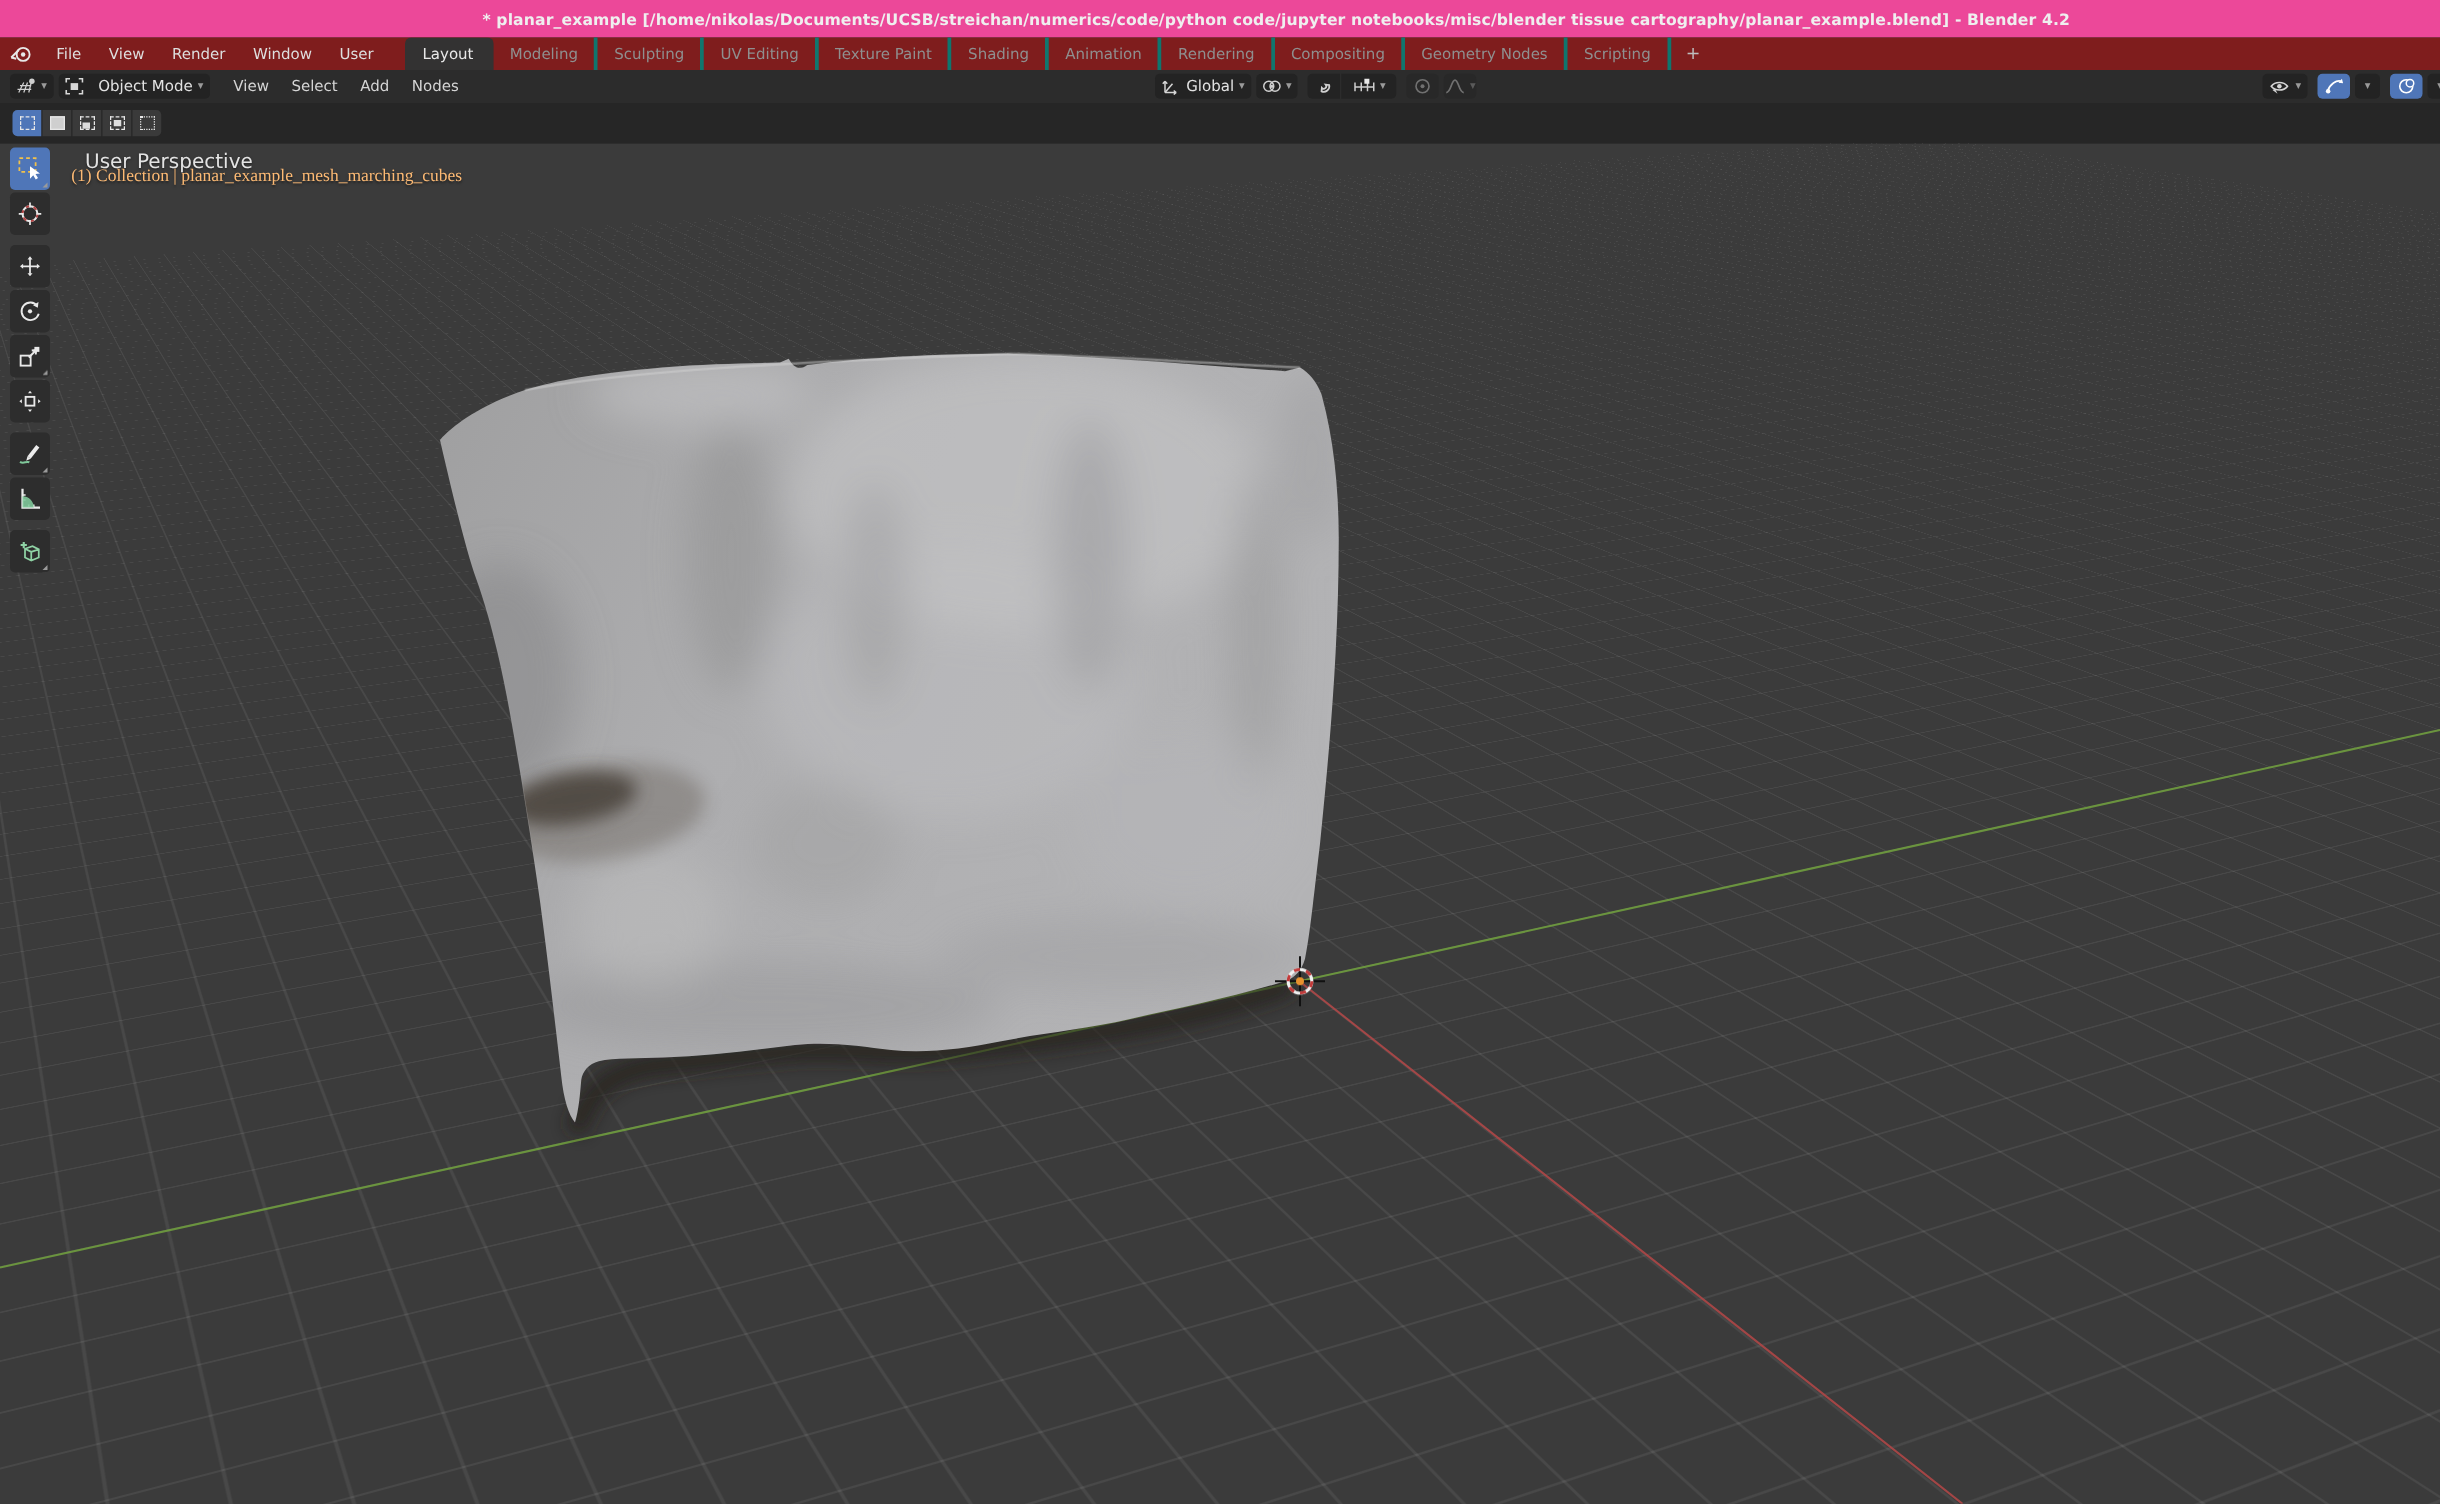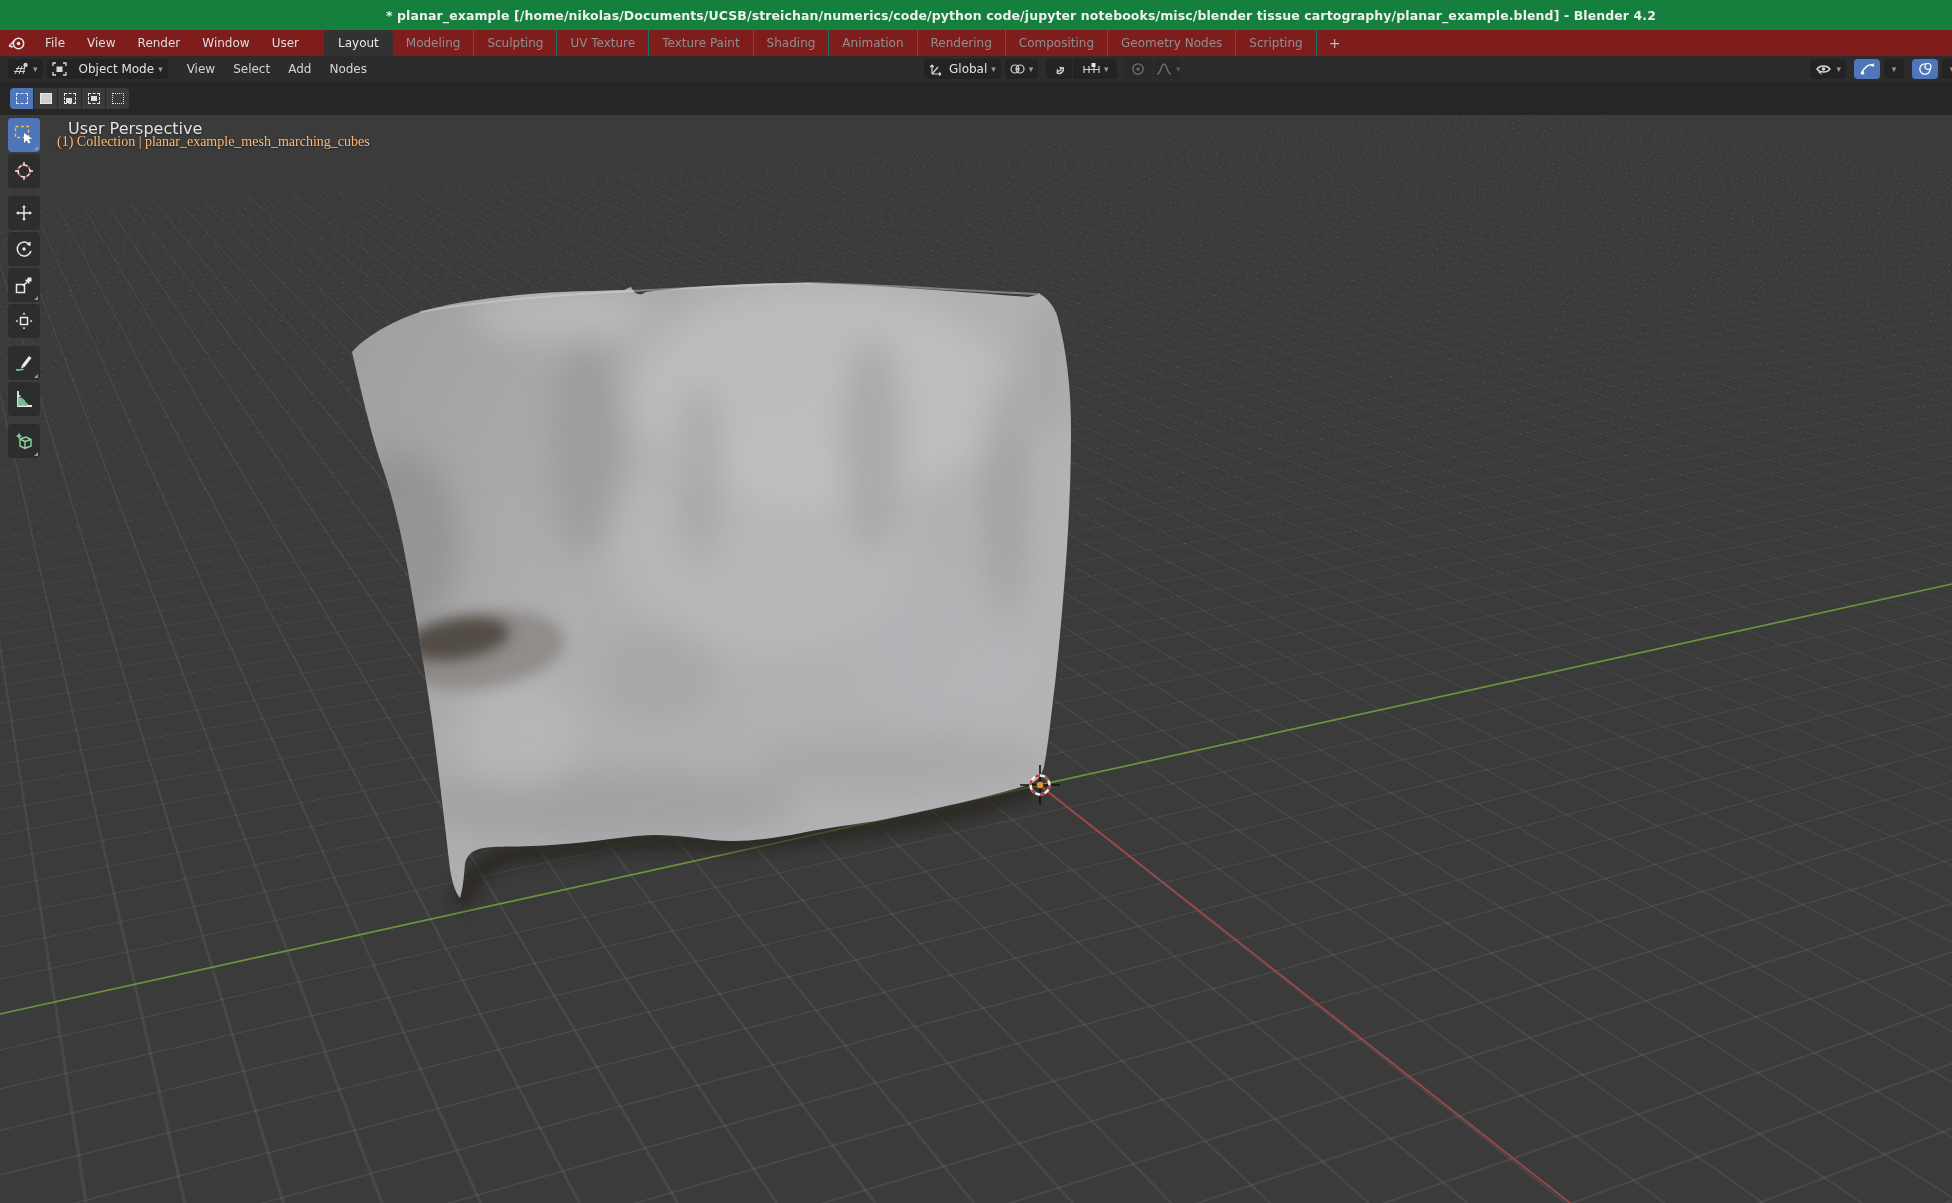--- a/index.html
+++ b/index.html
@@ -1,30 +1,30 @@
 <!DOCTYPE html>
 <html><head>
 <meta charset="utf-8">
 <style>
   html,body{margin:0;padding:0;background:#000;}
   *{box-sizing:border-box;font-family:"DejaVu Sans","Liberation Sans",sans-serif;}
   #app{position:relative;width:1952px;height:1203px;overflow:hidden;background:#3b3b3b;}
 
   
-  .titlebar{position:absolute;left:0;top:0;width:100%;height:30px;background:#15803d;
+  .titlebar{position:absolute;left:0;top:0;width:100%;height:30px;background:#ec4899;
     display:flex;align-items:center;justify-content:center;}
   .titlebar .title{color:#efefef;font-size:12.5px;font-weight:600;letter-spacing:.1px;padding-left:90px;white-space:nowrap;}
 
   
   .menubar{position:absolute;left:0;top:30px;width:100%;height:26px;background:#7f1d1d;
     display:flex;align-items:stretch;color:#d8d8d8;font-size:12px;}
   .menubar .logo{width:34px;display:flex;align-items:center;justify-content:center;}
   .menu-item{display:flex;align-items:center;padding:0 11px;color:#dedede;cursor:default;}
   .tabs{display:flex;align-items:stretch;margin-left:14px;}
-  .tab{display:flex;align-items:center;padding:0 13px;color:#8f8f8f;border-right:1px solid #0f766e;}
+  .tab{display:flex;align-items:center;padding:0 13px;color:#8f8f8f;border-right:3px solid #0f766e;}
   .tab:first-child{border-left:1px solid #242222;}
   .tab.active{background:#333232;color:#e8e8e8;border-radius:5px 5px 0 0;border-color:transparent;}
   .tab-add{display:flex;align-items:center;padding:0 12px;color:#bdbdbd;font-size:14px;}
 
   
   .vheader{position:absolute;left:0;top:56px;width:100%;height:26px;background:#2c2c2c;
     display:flex;align-items:center;font-size:12px;color:#d5d5d5;overflow:hidden;}
   .hbtn{background:#232323;border-radius:4px;height:20px;display:flex;align-items:center;
     padding:0 5px;margin-left:4px;color:#e2e2e2;}
   .hbtn .chev, .chev{color:#9a9a9a;font-size:9px;margin-left:4px;}
@@ -88,21 +88,21 @@
     </div>
     <div class="menu-item">File</div>
     <div class="menu-item">View</div>
     <div class="menu-item">Render</div>
     <div class="menu-item">Window</div>
     <div class="menu-item">User</div>
     <div class="tabs">
       <div class="tab active">Layout</div>
       <div class="tab">Modeling</div>
       <div class="tab">Sculpting</div>
-      <div class="tab">UV Texture</div>
+      <div class="tab">UV Editing</div>
       <div class="tab">Texture Paint</div>
       <div class="tab">Shading</div>
       <div class="tab">Animation</div>
       <div class="tab">Rendering</div>
       <div class="tab">Compositing</div>
       <div class="tab">Geometry Nodes</div>
       <div class="tab">Scripting</div>
       <div class="tab-add">+</div>
     </div>
   </div>

